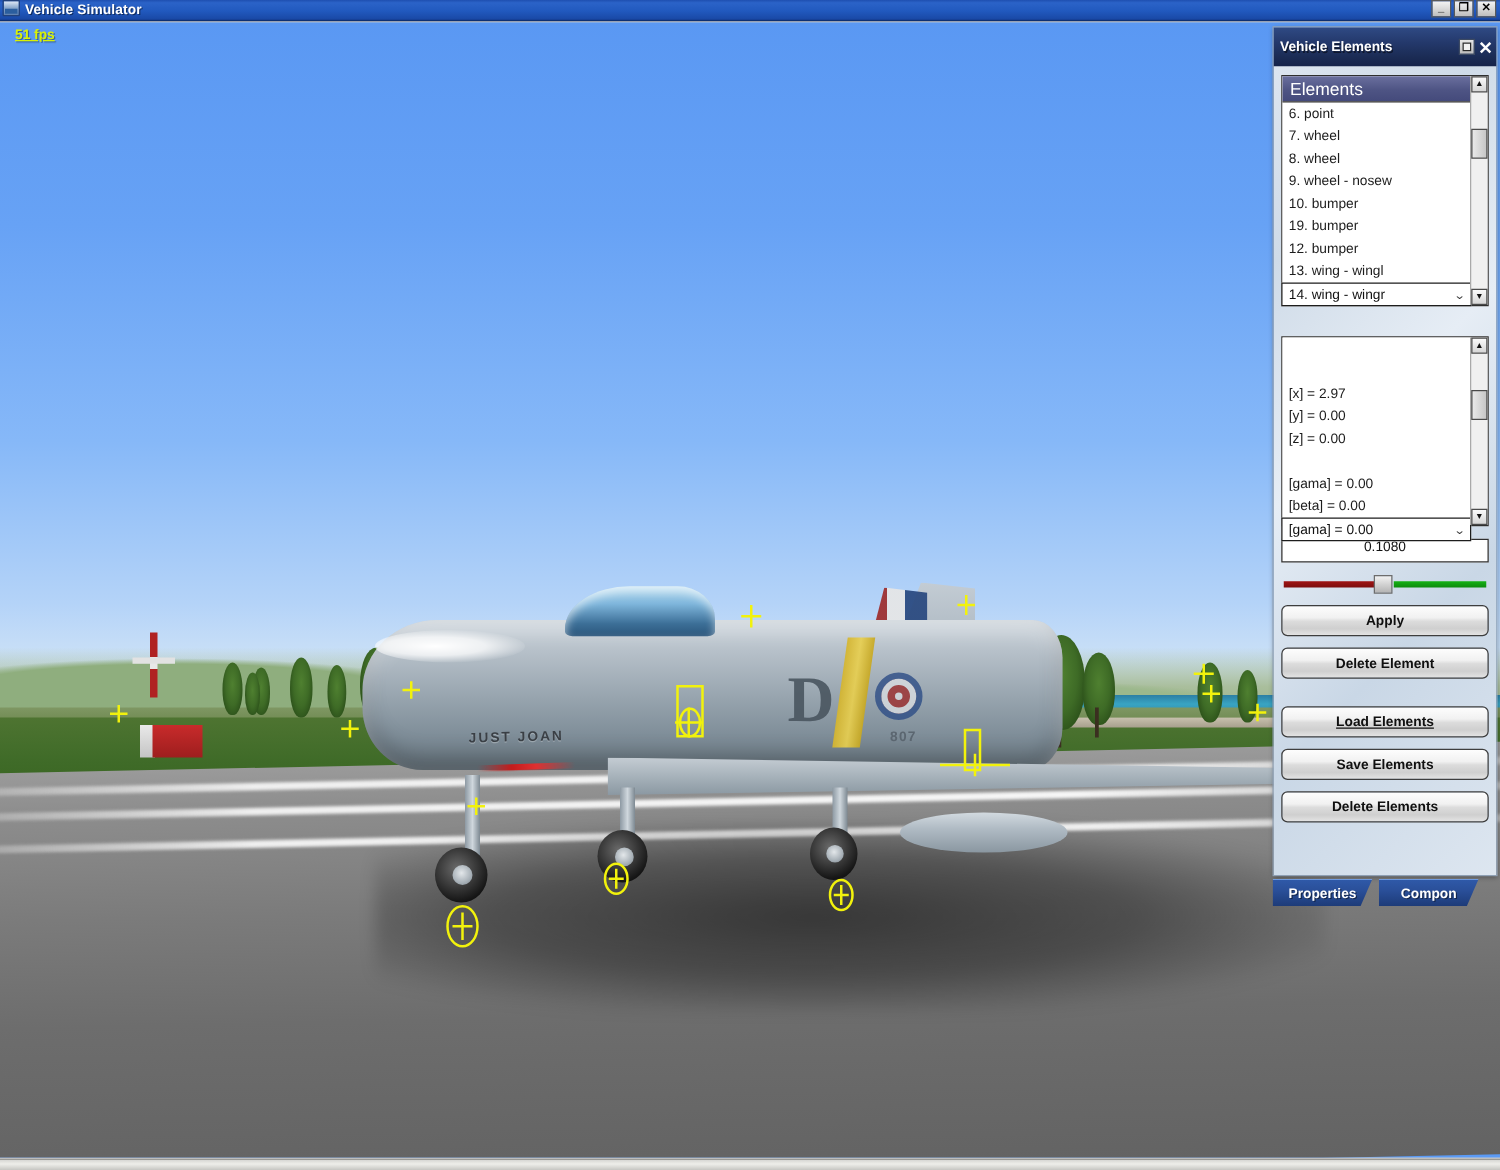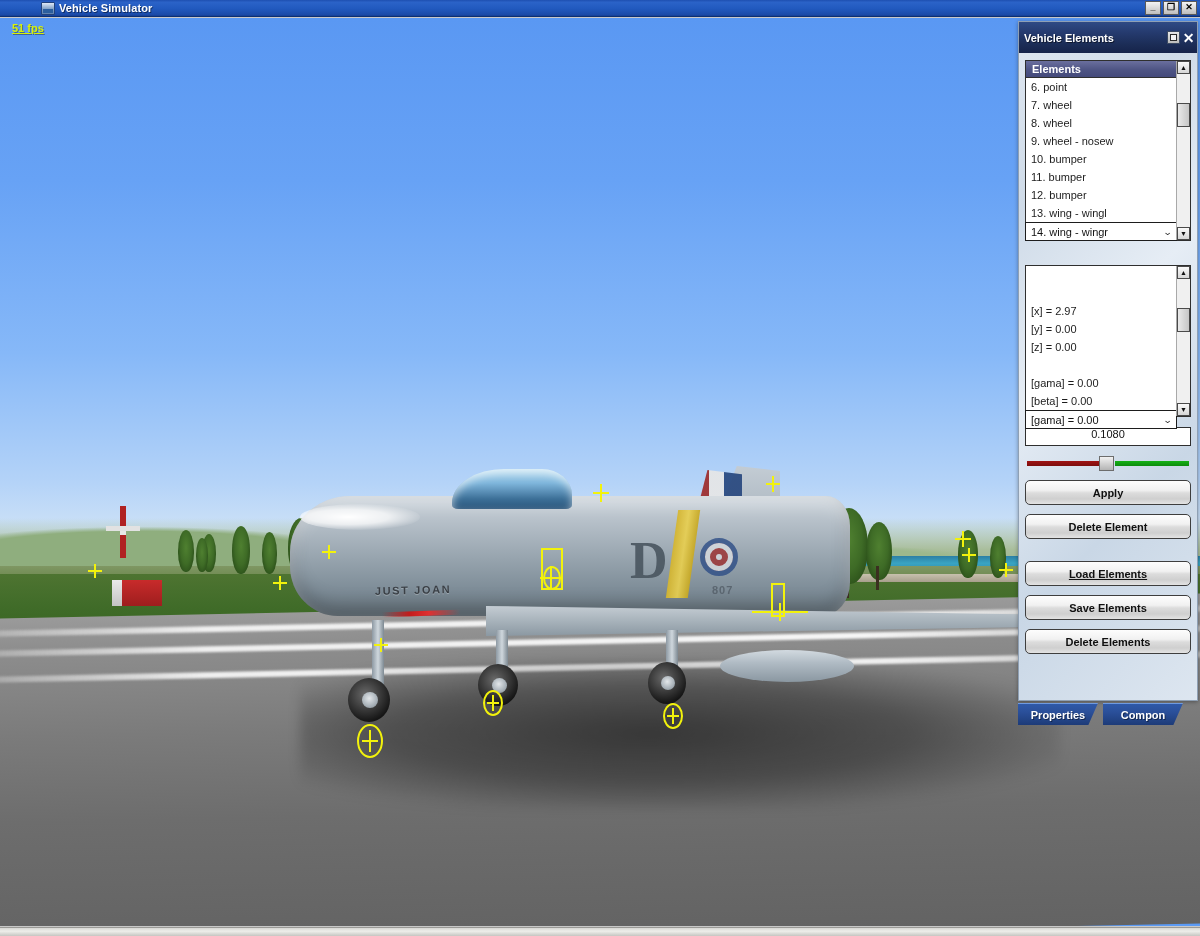--- a/index.html
+++ b/index.html
@@ -13,23 +13,22 @@
 
   
   #app-window {
     position: absolute; left: 0; top: 0;
     width: 1200px; height: 936px;
     background: #c8c8c8;
   }
   #titlebar {
     position: absolute; left: 0; top: 0; width: 1200px; height: 17px;
     background: linear-gradient(to bottom, #1e4fb0 0%, #2b63c8 14%, #2159be 55%, #1a4aa8 92%, #143d92 100%);
-    display: flex; align-items: center;
+    display: flex; 
     border-bottom: 1px solid #0c2f72;
-    padding-left: 39px;
   }
   #titlebar-icon {
     width: 14px; height: 13px; margin-left: 2px; margin-right: 4px;
     background: linear-gradient(to bottom, #dfe9f6 0%, #8aa8cc 48%, #5d7fae 100%);
     border: 1px solid #22417a; border-radius: 1px;
     position: relative; flex: 0 0 auto;
   }
   #titlebar-icon::after {
     content: ""; position: absolute; left: 1px; bottom: 1px;
     width: 10px; height: 4px; background: #2b5e9e;
@@ -261,21 +260,21 @@
   #panel-body { padding: 7px 6px 0 6px; }
 
   .list-box {
     position: relative;
     background: #ffffff;
     border: 1px solid #2f2f2f;
     display: flex;
   }
   .list-header {
     background: linear-gradient(to bottom, #6a6f9e 0%, #4e5484 55%, #444a7b 100%);
-    color: #ffffff; font-size: 11px; font-weight: bold;
+    color: #ffffff; font-size: 14px; font-weight: normal;
     padding: 2px 6px; border-bottom: 1px solid #2f2f2f;
   }
   .list-items { flex: 1 1 auto; background: #fff; }
   .list-item {
     font-size: 11px; color: #1c1c1c; padding: 0 5px;
     height: 18px; line-height: 18px; white-space: nowrap; overflow: hidden;
   }
   .list-combo {
     display: flex; align-items: center; justify-content: space-between;
     border: 1px solid #1d1d1d; background: #fff;
@@ -488,21 +487,21 @@
     <div id="panel-body">
 
       <div class="list-box">
         <div class="list-items">
           <div class="list-header">Elements</div>
           <div class="list-item">6. point</div>
           <div class="list-item">7. wheel</div>
           <div class="list-item">8. wheel</div>
           <div class="list-item">9. wheel - nosew</div>
           <div class="list-item">10. bumper</div>
-          <div class="list-item">11. bumper</div>
+          <div class="list-item">19. bumper</div>
           <div class="list-item">12. bumper</div>
           <div class="list-item">13. wing - wingl</div>
           <div class="list-combo">
             <span>14. wing - wingr</span>
             <span class="chev">⌄</span>
           </div>
         </div>
         <div class="vscroll">
           <div class="vscroll-btn vscroll-up">
               <span>▲</span>

